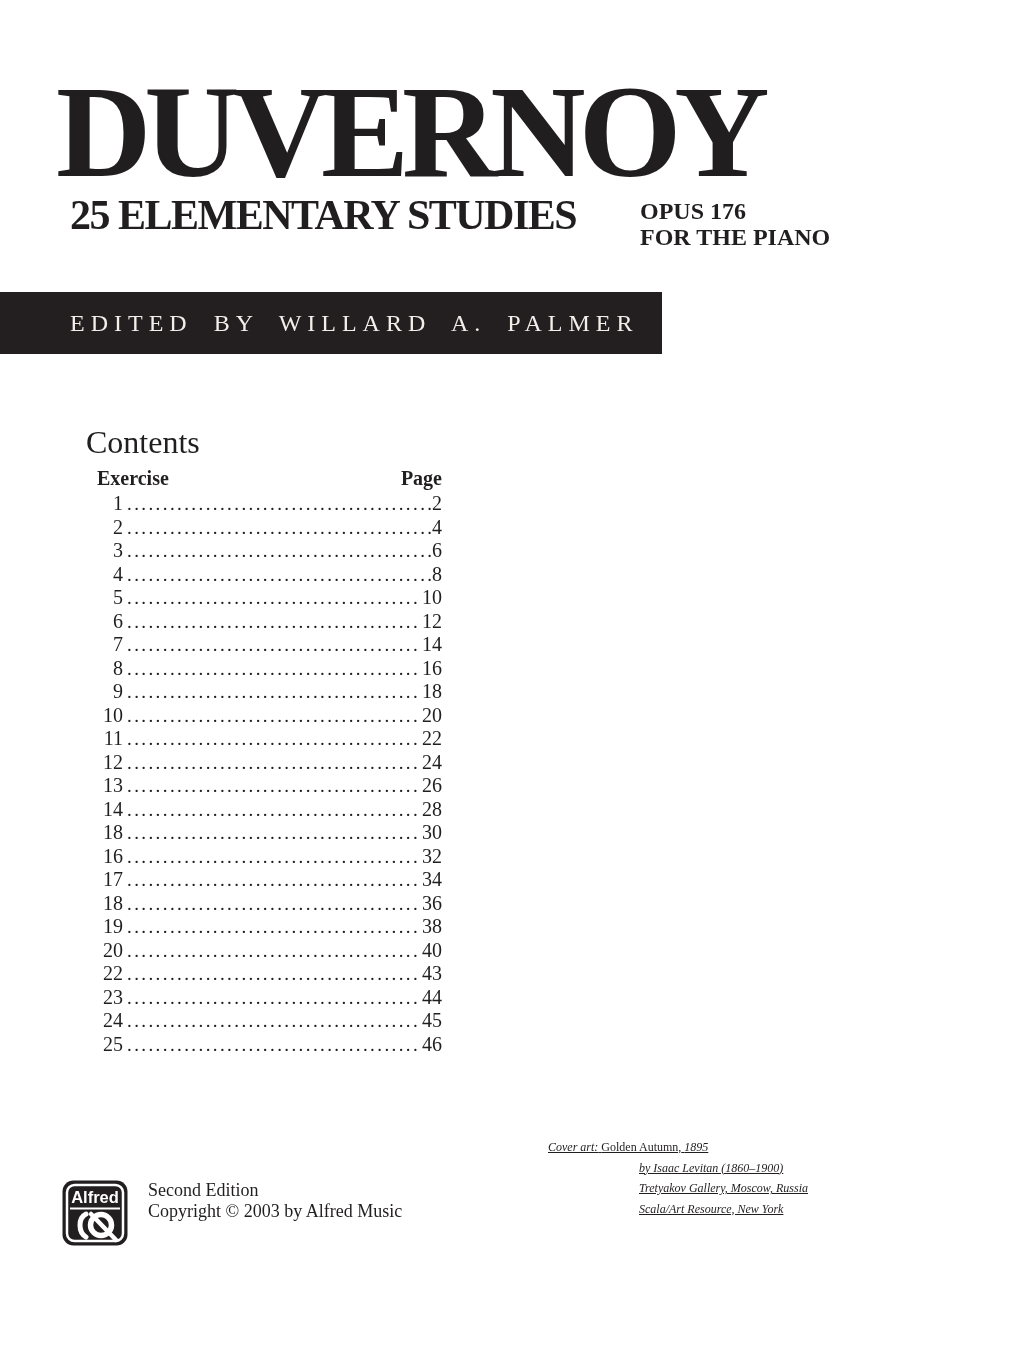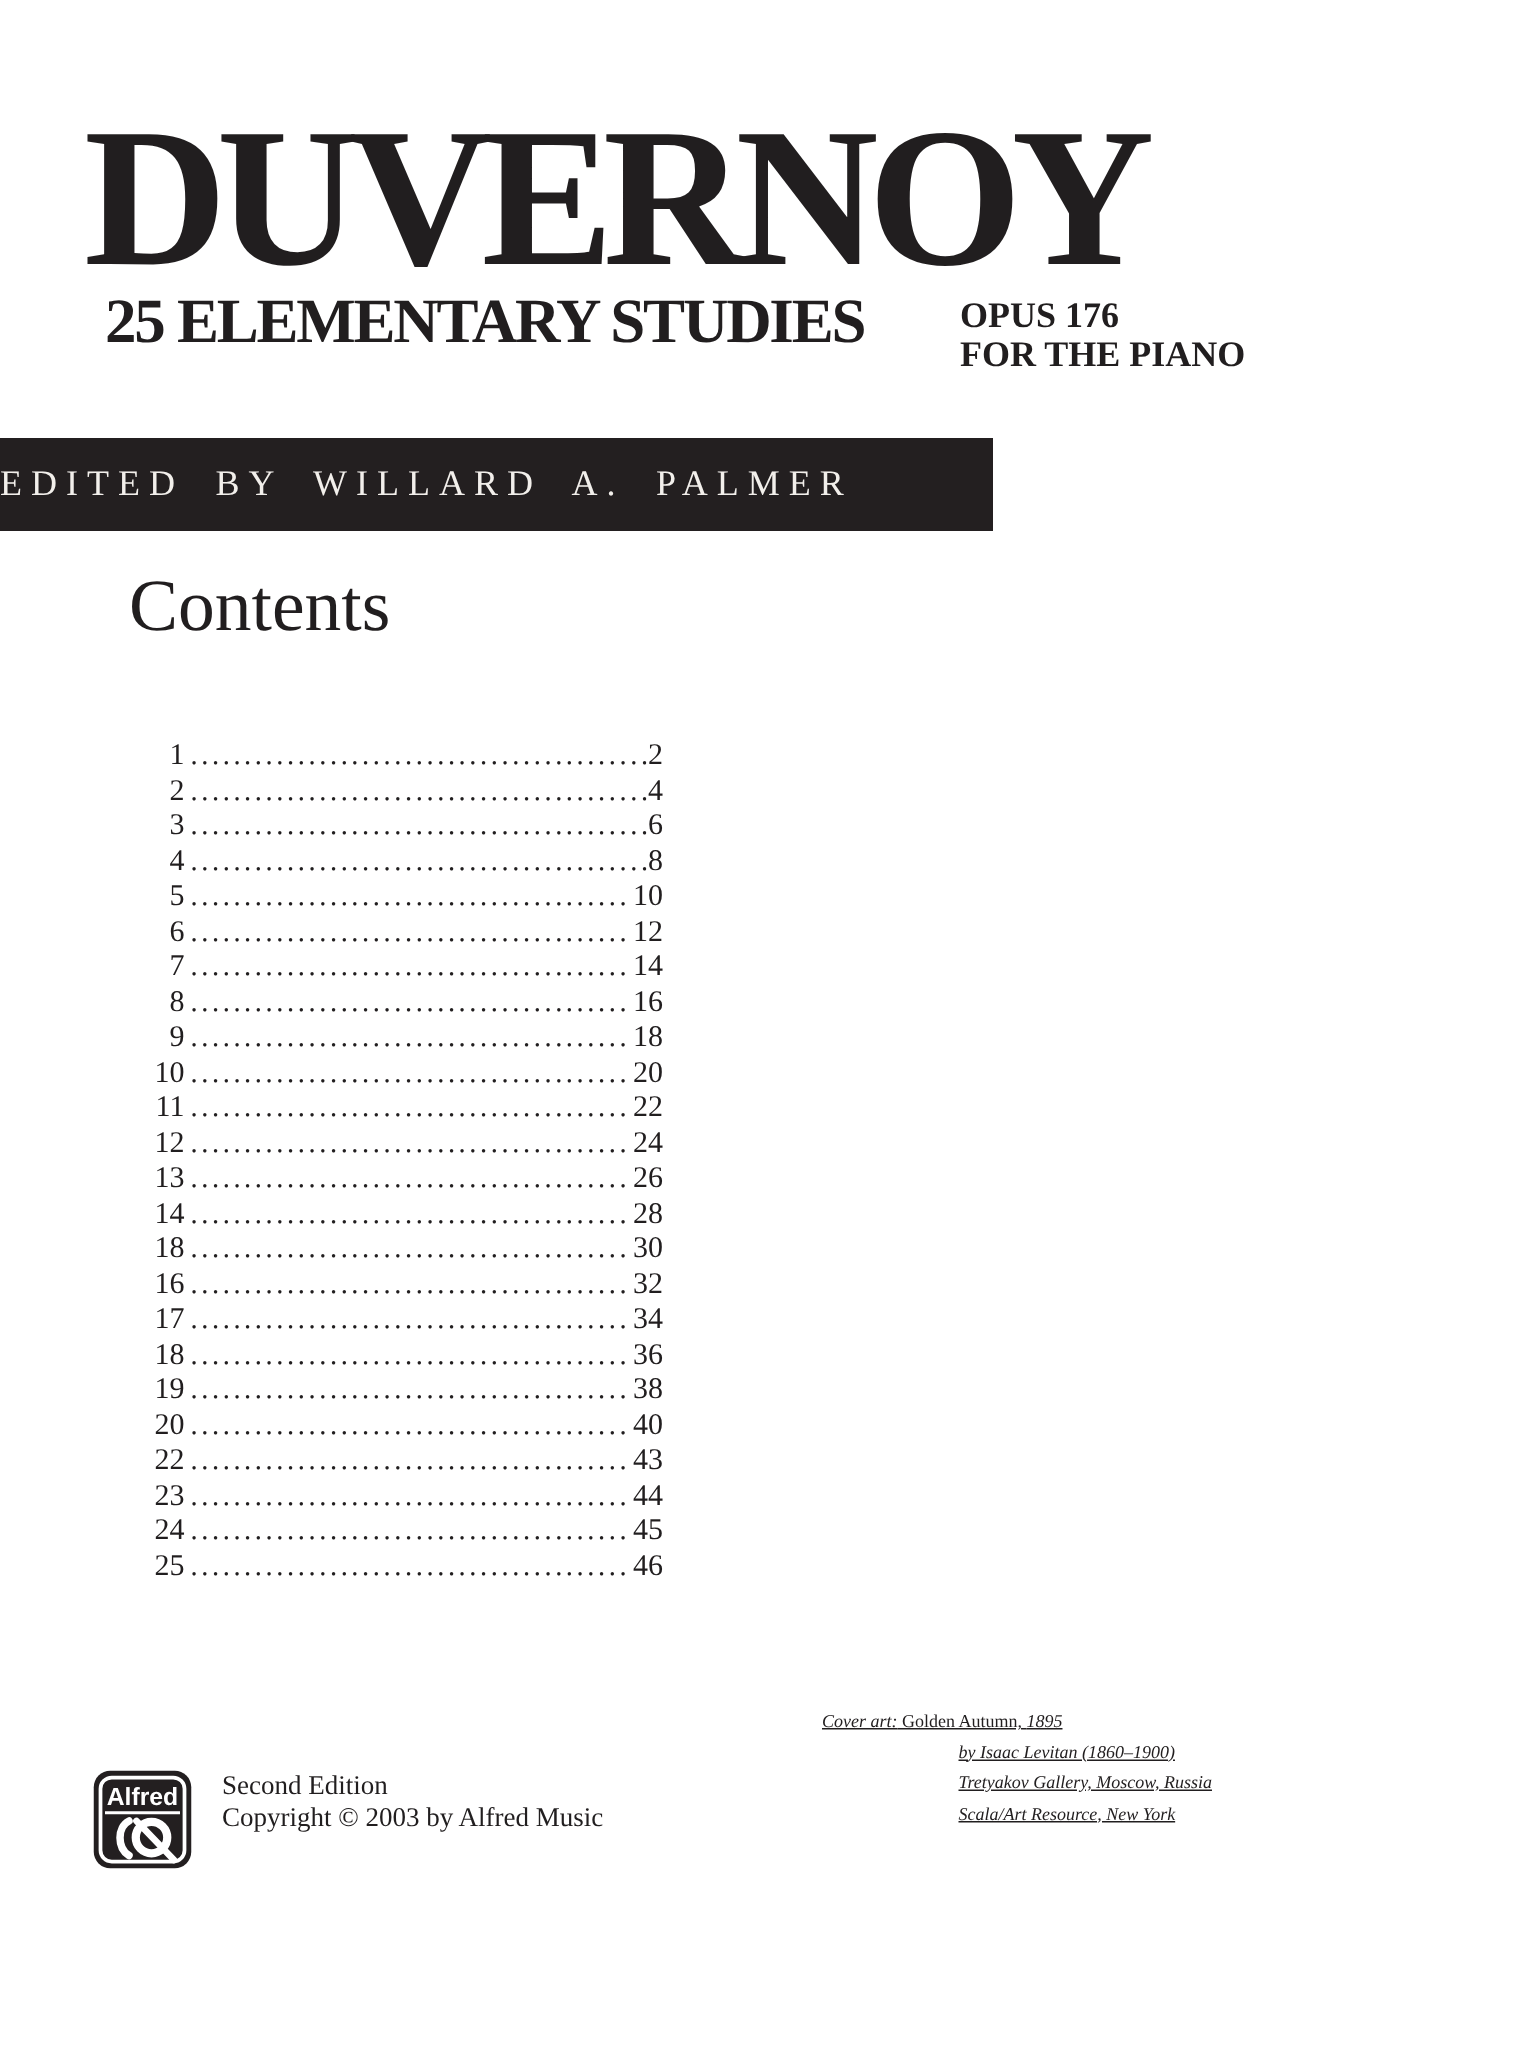--- a/index.html
+++ b/index.html
@@ -36,31 +36,32 @@
     white-space: nowrap;
     margin-left: 35px;
   }
 
   
   .edited-bar {
     position: absolute; left: 0; top: 292px;
     width: 662px; height: 62px;
     background: var(--bar-background);
     display: flex; align-items: center;
+    padding-left: 70px;
   }
   .edited-bar span {
     color: var(--bar-text);
     font-size: 24px; letter-spacing: 6px; word-spacing: 9px;
     white-space: nowrap;
   }
 
   
   .contents-heading {
-    position: absolute; left: 86px; top: 379px;
-    font-size: 49px; line-height: 1; font-weight: normal;
+    position: absolute; left: 86px; top: 426px;
+    font-size: 32px; line-height: 1; font-weight: normal;
   }
   .toc-header {
     position: absolute; left: 97px; top: 468px; width: 345px;
     display: flex; justify-content: space-between;
     font-size: 20px; font-weight: bold; line-height: 1;
   }
   .toc-list {
     position: absolute; left: 95px; top: 492px; width: 347px;
   }
   .toc-row {
@@ -102,20 +103,24 @@
     <div>OPUS 176</div>
     <div>FOR THE PIANO</div>
   </div>
 
   <div class="edited-bar">
     <span>EDITED BY WILLARD A. PALMER</span>
   </div>
 
   <h2 class="contents-heading">Contents</h2>
 
+  <div class="toc-header">
+    <span>Exercise</span>
+    <span>Page</span>
+  </div>
 
   <div class="toc-list">
 
       <div class="toc-row">
         <span class="toc-num">1</span>
         <span class="toc-dots"></span>
         <span class="toc-page">2</span>
       </div>
 
       <div class="toc-row">

